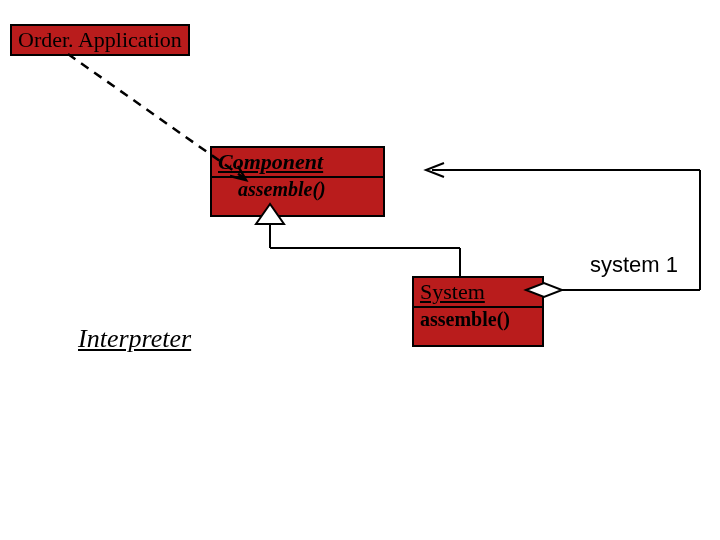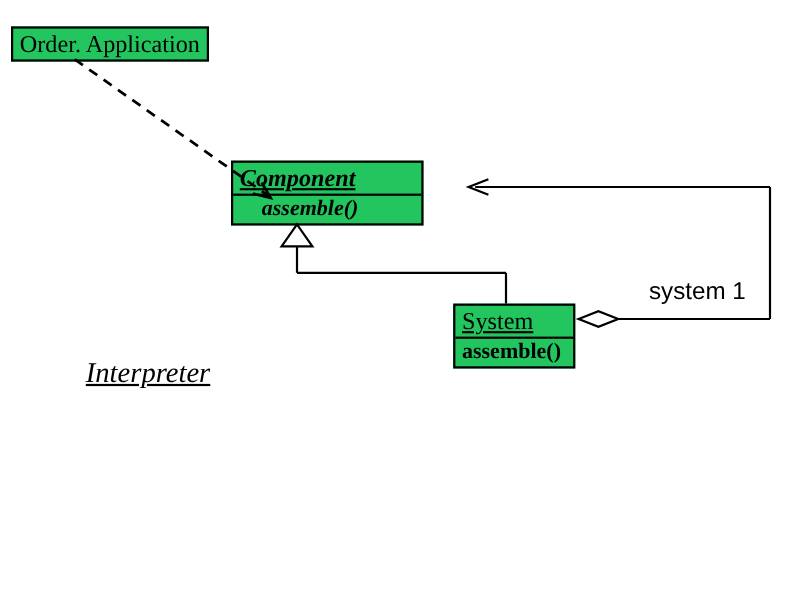--- a/index.html
+++ b/index.html
@@ -7,28 +7,28 @@
     width: 720px;
     height: 540px;
     background: #fff;
     font-family: "Times New Roman", Times, serif;
     position: relative;
     color: #000;
   }
   .box {
     position: absolute;
     border: 2px solid #000;
-    background: #22c55e;
+    background: #b91c1c;
   }
   .box .title {
     padding: 1px 6px;
     font-size: 22px;
   }
   .box .method {
-    padding: 0 6px 2px 26px;
+    padding: 0 6px 14px 26px;
     font-size: 20px;
     font-weight: bold;
     font-style: italic;
   }
   .box .method.plain {
     font-style: normal;
   }
   .divider {
     border-top: 2px solid #000;
     width: 100%;
@@ -58,21 +58,21 @@
 <div class="box" style="left:10px; top:24px; width:180px;">
   <div class="title">Order. Application</div>
 </div>
 
 <div class="box" style="left:210px; top:146px; width:175px;">
   <div class="title abstract">Component</div>
   <div class="divider"></div>
   <div class="method">assemble()</div>
 </div>
 
-<div class="box" style="left:412px; top:276px; width:111px;">
+<div class="box" style="left:412px; top:276px; width:132px;">
   <div class="title concrete">System</div>
   <div class="divider"></div>
   <div class="method plain" style="padding-left:6px;">assemble()</div>
 </div>
 
 <div class="role-label" style="left:590px; top:252px;text-align:right;">system 1</div>
 
 <div class="pattern-label" style="left:78px; top:324px;">
   <div class="underline" style="font-style:italic;">Interpreter</div>
 </div>

